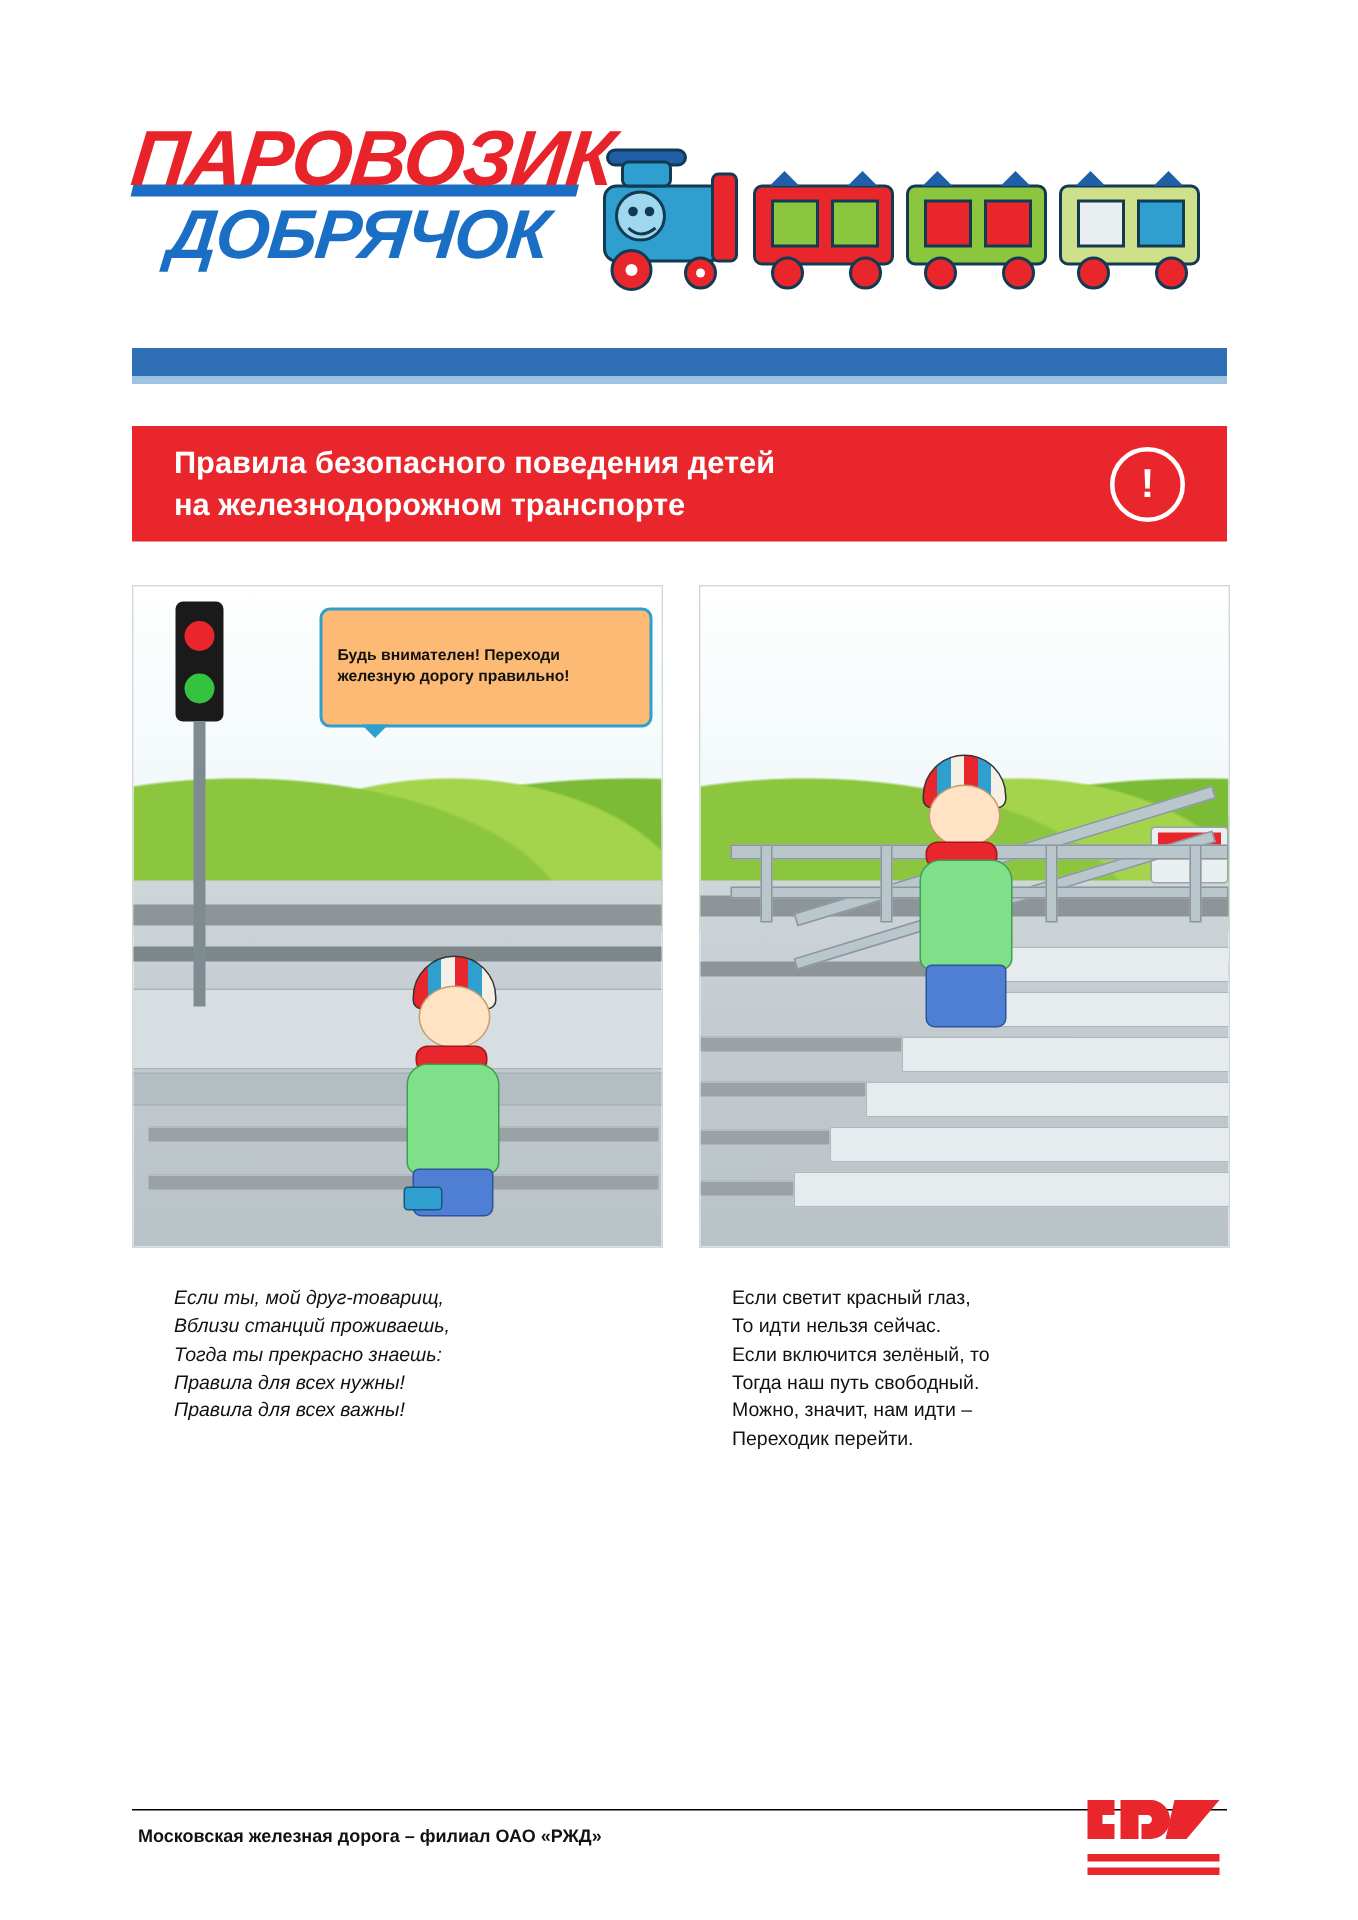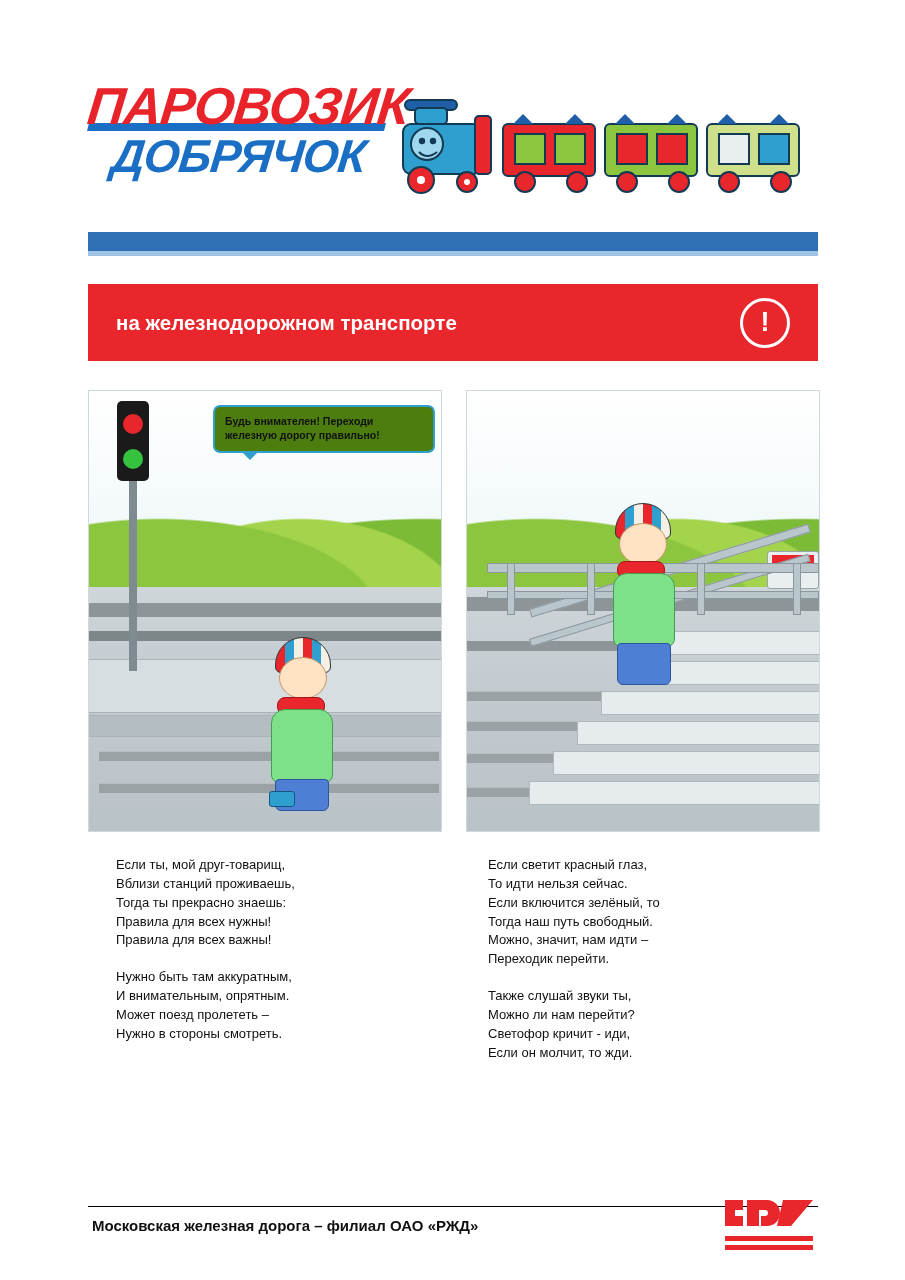--- a/index.html
+++ b/index.html
@@ -196,24 +196,24 @@
   }
   .crossing-plate {
     position: absolute;
     background: #d7dee2;
     border: 1px solid #a9b3b8;
   }
 
   
   .bubble {
     position: absolute;
-    background: #4d7c0f;
+    background: #fdba74;
     border: 2px solid #2f9fd0;
     border-radius: 7px;
-    padding: 8px 10px;
+    padding: 24px 10px;
     font-size: 10.5px;
     font-weight: bold;
     color: #111;
     line-height: 1.32;
   }
   .bubble-left {
     left: 124px;
     top: 14px;
     width: 198px;
   }
@@ -326,38 +326,38 @@
     width: 730px;
     height: 320px;
   }
   .poem-col {
     position: absolute;
     top: 0;
     font-size: 13px;
     color: #111;
     line-height: 1.45;
   }
-  .poem-left { left: 28px; width: 330px; }
+  .poem-left { left: 28px; width: 330px; font-style: italic; }
   .poem-right { left: 400px; width: 330px; }
   .stanza { margin-bottom: 18px; white-space: pre-line; }
 
   
   .footer-rule {
     position: absolute;
     left: 88px;
     top: 1206px;
     width: 730px;
     height: 1px;
     background: #000;
   }
   .footer-text {
     position: absolute;
     left: 92px;
     top: 1217px;
-    font-size: 15px;
+    font-size: 12px;
     font-weight: bold;
     color: #111;
   }
   .rzd-logo {
     position: absolute;
     right: 88px;
     top: 1196px;
     width: 96px;
     height: 56px;
   }
@@ -420,20 +420,21 @@
         <circle cx="346" cy="96" r="10" fill="#e8262b" stroke="#123a52" stroke-width="2"></circle>
         <circle cx="398" cy="96" r="10" fill="#e8262b" stroke="#123a52" stroke-width="2"></circle>
       </g>
     </svg>
   </div>
 
   <div class="divider-blue"></div>
 
   <div class="banner">
     <div class="banner-title">
+      <div>Правила безопасного поведения детей</div>
       <div>на железнодорожном транспорте</div>
     </div>
     <div class="banner-excl">!</div>
   </div>
 
   <div class="panel panel-left">
     <div class="panel-sky"></div>
     <div class="panel-trees"></div>
     <div class="panel-hills"></div>
     <div class="panel-ground"></div>
@@ -511,36 +512,28 @@
 
   </div>
 
   <div class="poems">
     <div class="poem-col poem-left">
       <div class="stanza">Если ты, мой друг-товарищ,
 Вблизи станций проживаешь,
 Тогда ты прекрасно знаешь:
 Правила для всех нужны!
 Правила для всех важны!</div>
-      <div class="stanza">Нужно быть там аккуратным,
-И внимательным, опрятным.
-Может поезд пролететь –
-Нужно в стороны смотреть.</div>
     </div>
     <div class="poem-col poem-right">
       <div class="stanza">Если светит красный глаз,
 То идти нельзя сейчас.
 Если включится зелёный, то
 Тогда наш путь свободный.
 Можно, значит, нам идти –
 Переходик перейти.</div>
-      <div class="stanza">Также слушай звуки ты,
-Можно ли нам перейти?
-Светофор кричит - иди,
-Если он молчит, то жди.</div>
     </div>
   </div>
 
   <div class="footer-rule"></div>
   <div class="footer-text">Московская железная дорога – филиал ОАО «РЖД»</div>
 
   <svg class="rzd-logo" viewBox="0 0 96 56">
     <g fill="#e8262b">
       <path d="M4 4 h18 v10 h-8 v6 h8 v10 h-18 z"></path>
       <path d="M26 4 h20 a12 12 0 0 1 0 26 h-6 v-10 h4 a3 3 0 0 0 0 -6 h-6 v16 h-12 z"></path>

